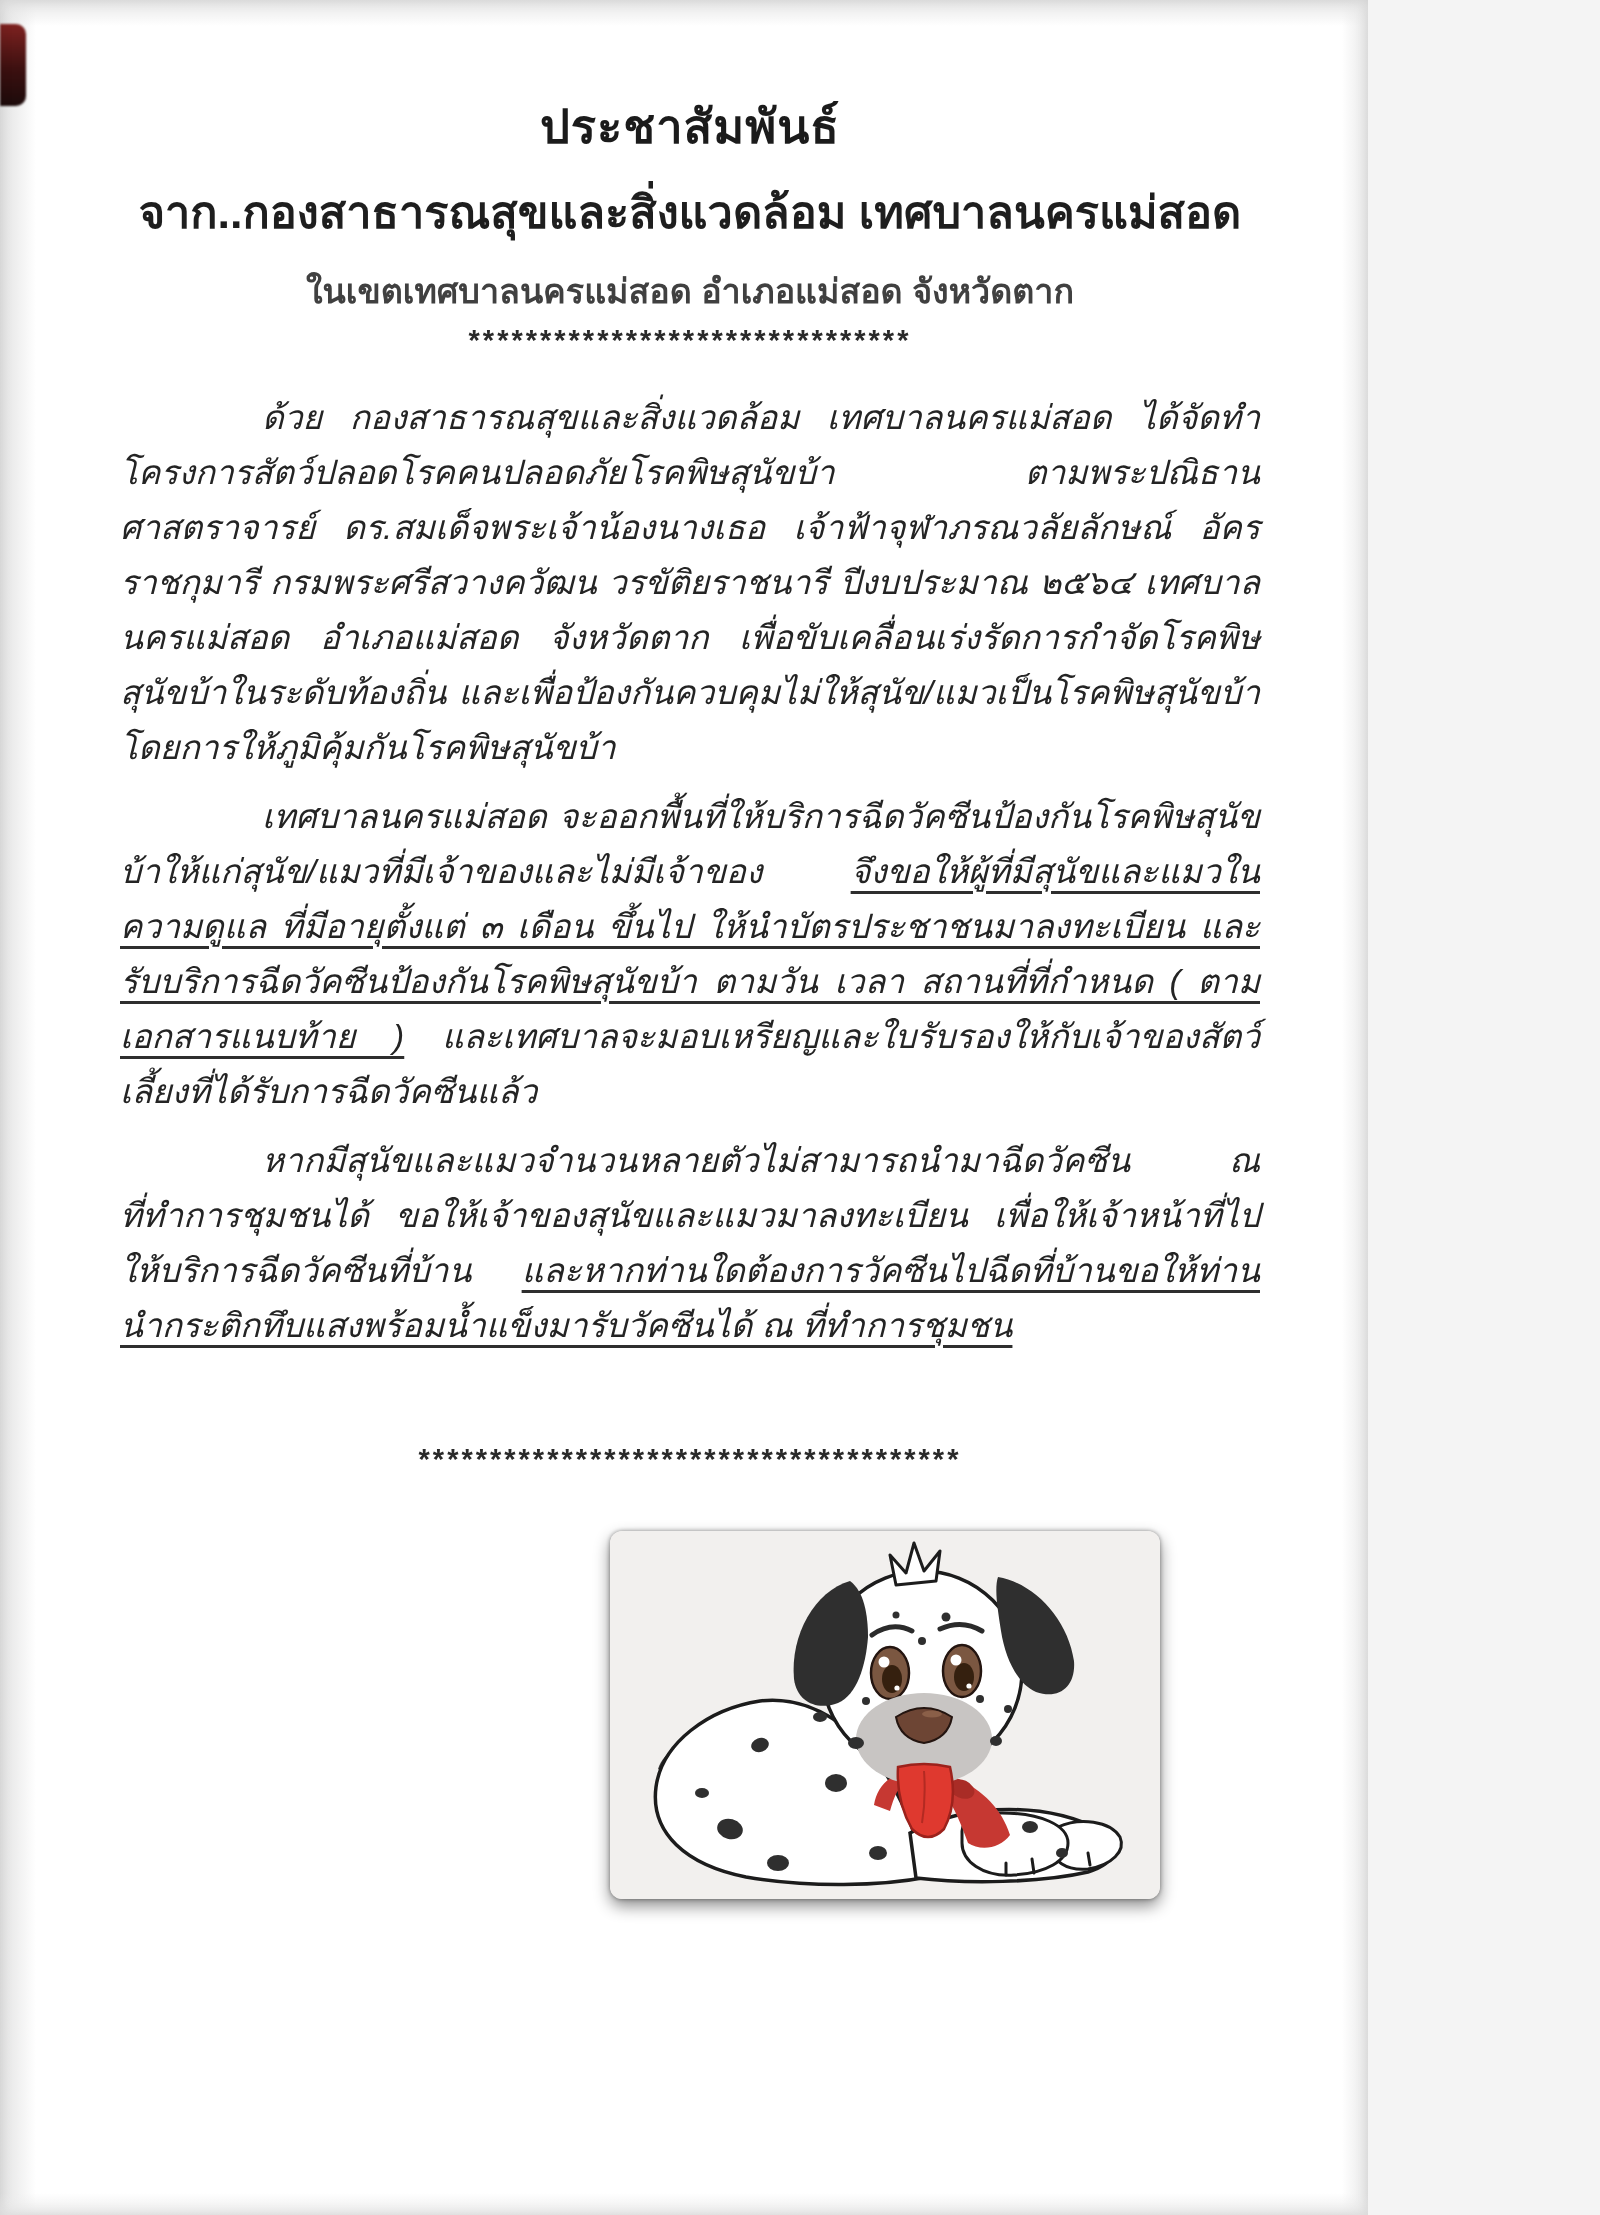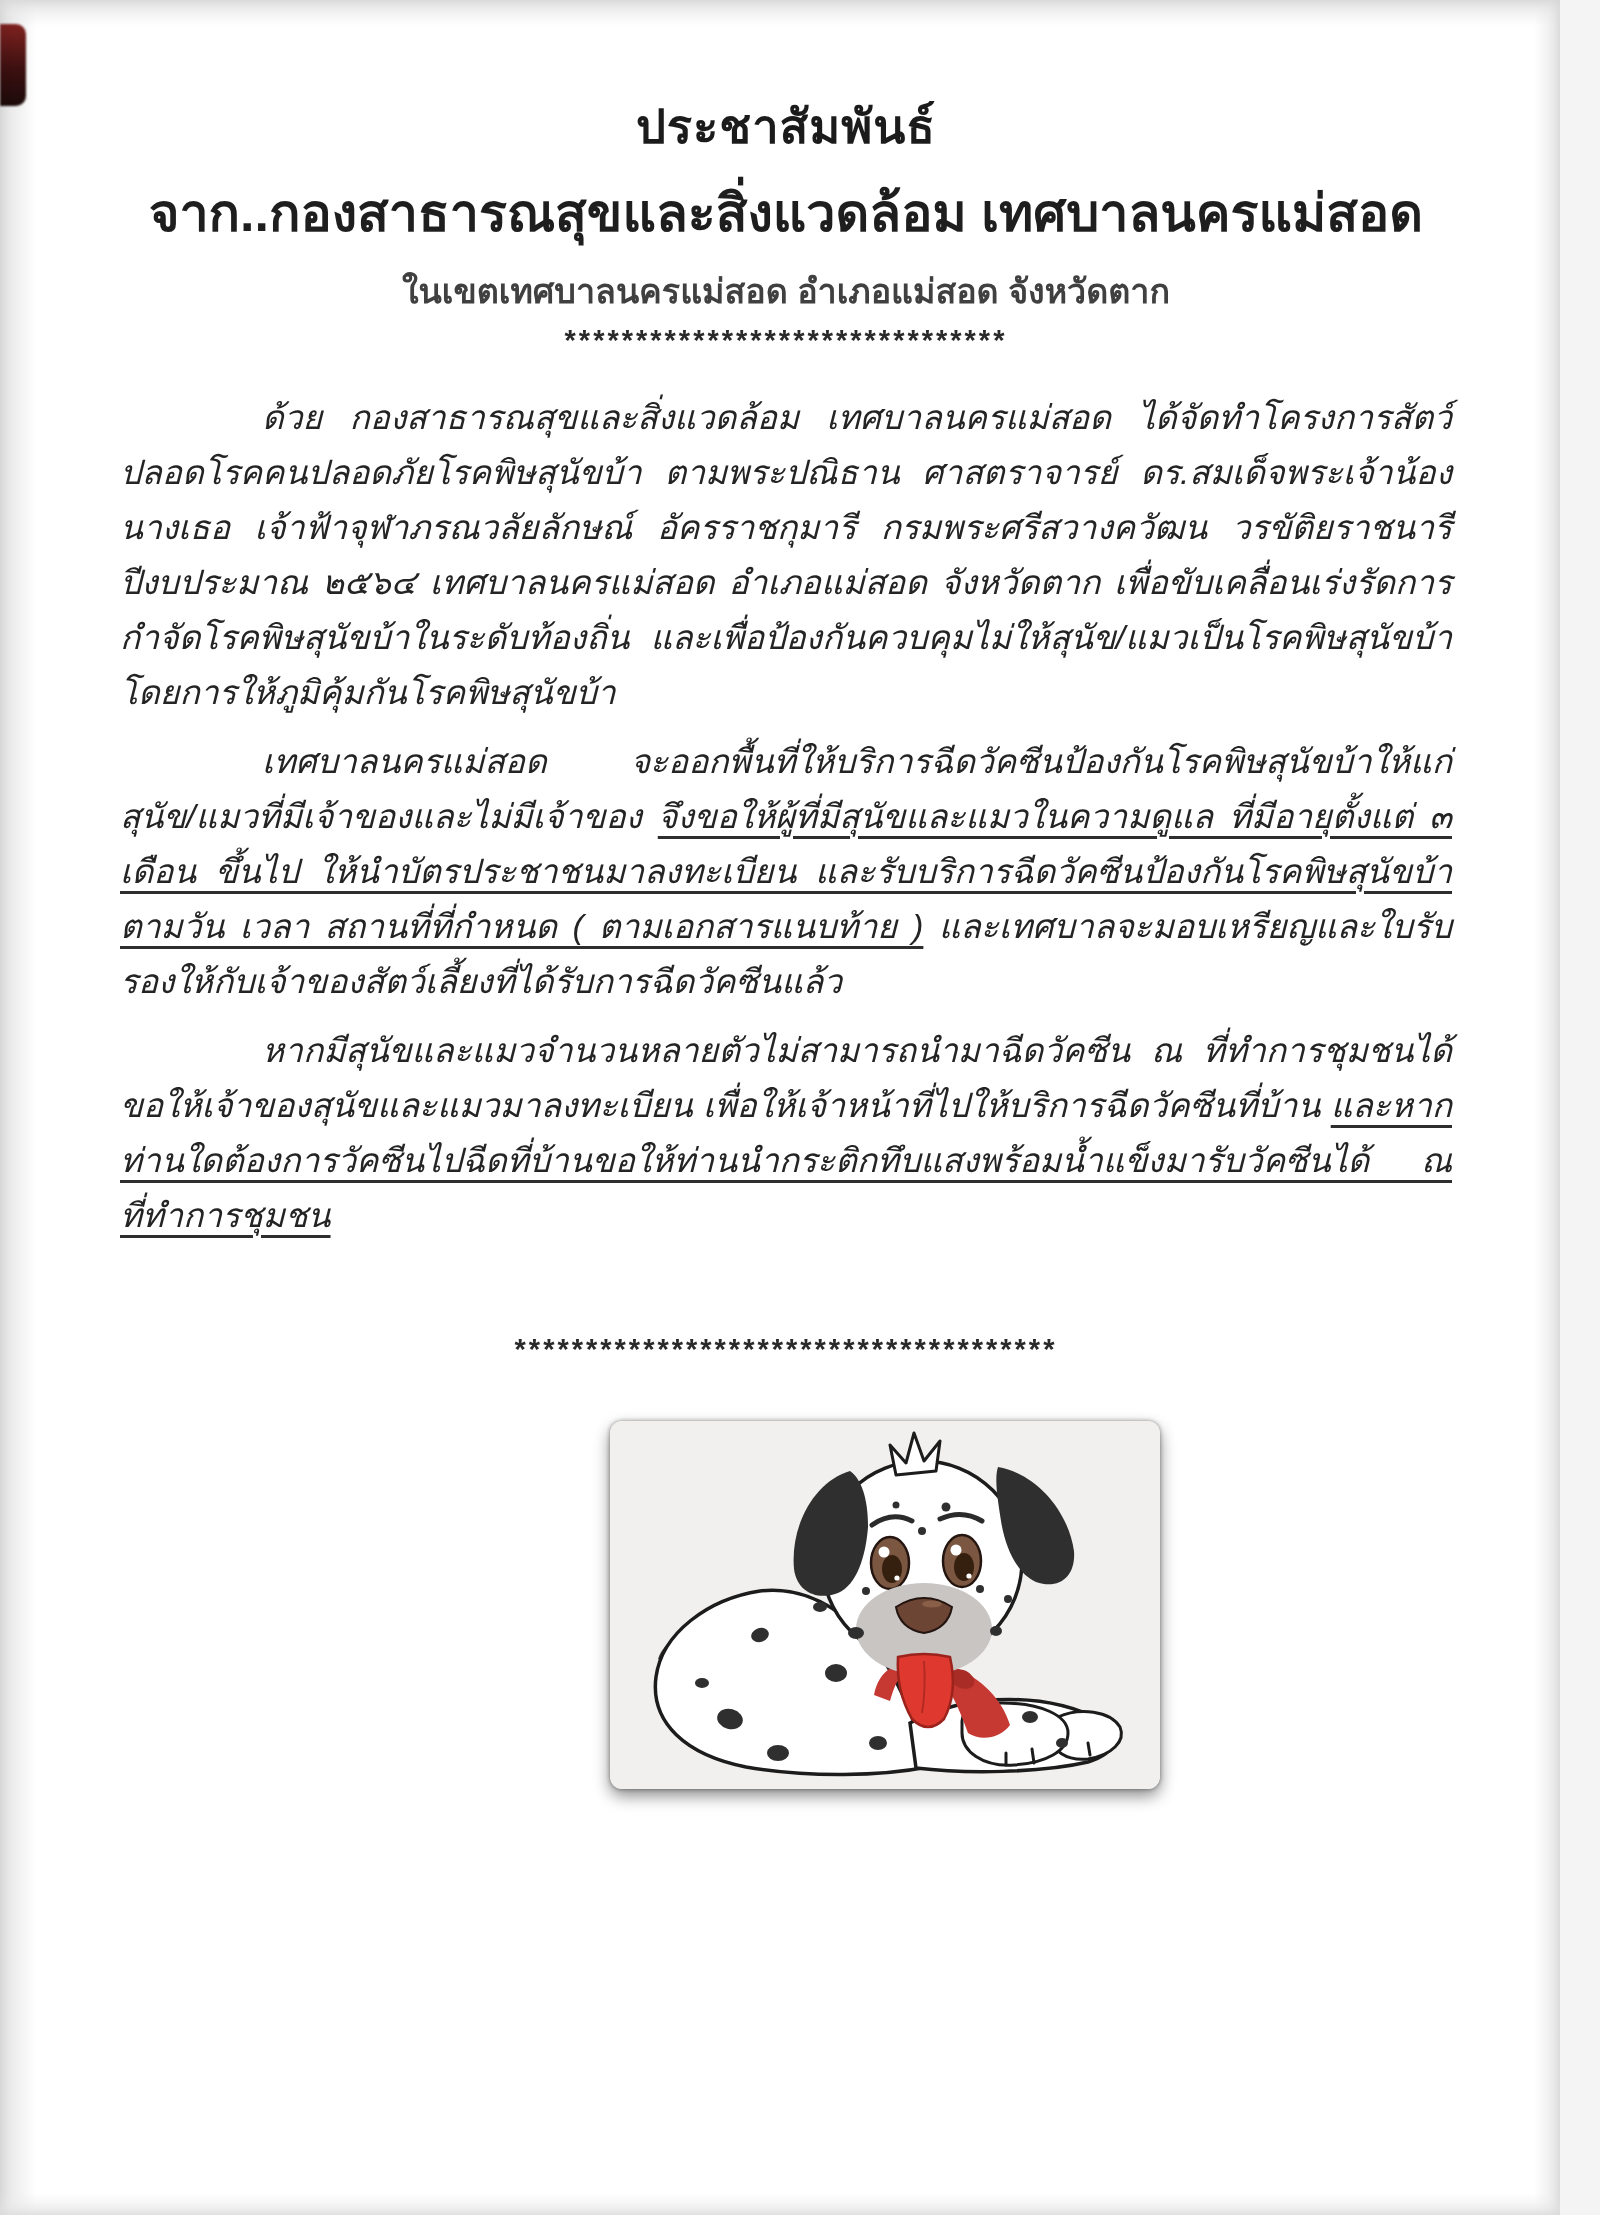--- a/index.html
+++ b/index.html
@@ -2,21 +2,21 @@
 <html lang="th"><head>
 <meta charset="utf-8">
 <style>
   html,body{margin:0;padding:0;}
   body{
     width:1600px;height:2215px;background:#f4f4f4;
     font-family:"Liberation Sans","DejaVu Sans",sans-serif;
     color:#222;
   }
   .photo{
-    position:relative;width:1560px;height:2215px;background:#ffffff;overflow:hidden;
+    position:relative;width:1368px;height:2215px;background:#ffffff;overflow:hidden;
   }
   
   .edge{position:absolute;pointer-events:none;}
   .edge-left{left:0;top:0;bottom:0;width:36px;background:linear-gradient(to right,#e2e2e2,rgba(255,255,255,0));}
   .edge-top{left:0;top:0;right:0;height:26px;background:linear-gradient(to bottom,#e6e6e6,rgba(255,255,255,0));}
   .edge-right{right:0;top:0;bottom:0;width:26px;background:linear-gradient(to left,#e7e7e7,rgba(255,255,255,0));}
   .edge-bottom{left:0;bottom:0;right:0;height:22px;background:linear-gradient(to top,#ececec,rgba(255,255,255,0));}
   .vignette{position:absolute;inset:0;box-shadow:inset 0 0 14px rgba(0,0,0,0.10);pointer-events:none;}
   .corner-stain{
     position:absolute;left:0;top:24px;width:26px;height:82px;
@@ -24,21 +24,21 @@
     border-radius:0 10px 10px 0;filter:blur(1px);
   }
 
   .doc{position:relative;padding:96px 108px 0 120px;}
 
   .title{
     text-align:center;font-size:47px;font-weight:bold;line-height:62px;margin:0;
     color:#1b1b1b;letter-spacing:1px;
   }
   .sub1,.sub2{
-    text-align:center;font-size:52px;font-weight:bold;line-height:58px;margin:0;color:#1e1e1e;
+    text-align:center;font-size:45px;font-weight:bold;line-height:58px;margin:0;color:#1e1e1e;
   }
   .sub1{margin-top:26px;}
   .sub2{margin-top:4px;}
   .sub3{
     text-align:center;font-size:34px;font-weight:bold;line-height:50px;margin:24px 0 0 0;color:#404040;
   }
   .stars{
     text-align:center;font-size:29px;line-height:40px;letter-spacing:3px;margin:4px 0 0 0;
     color:#2a2a2a;font-weight:bold;white-space:nowrap;
   }

